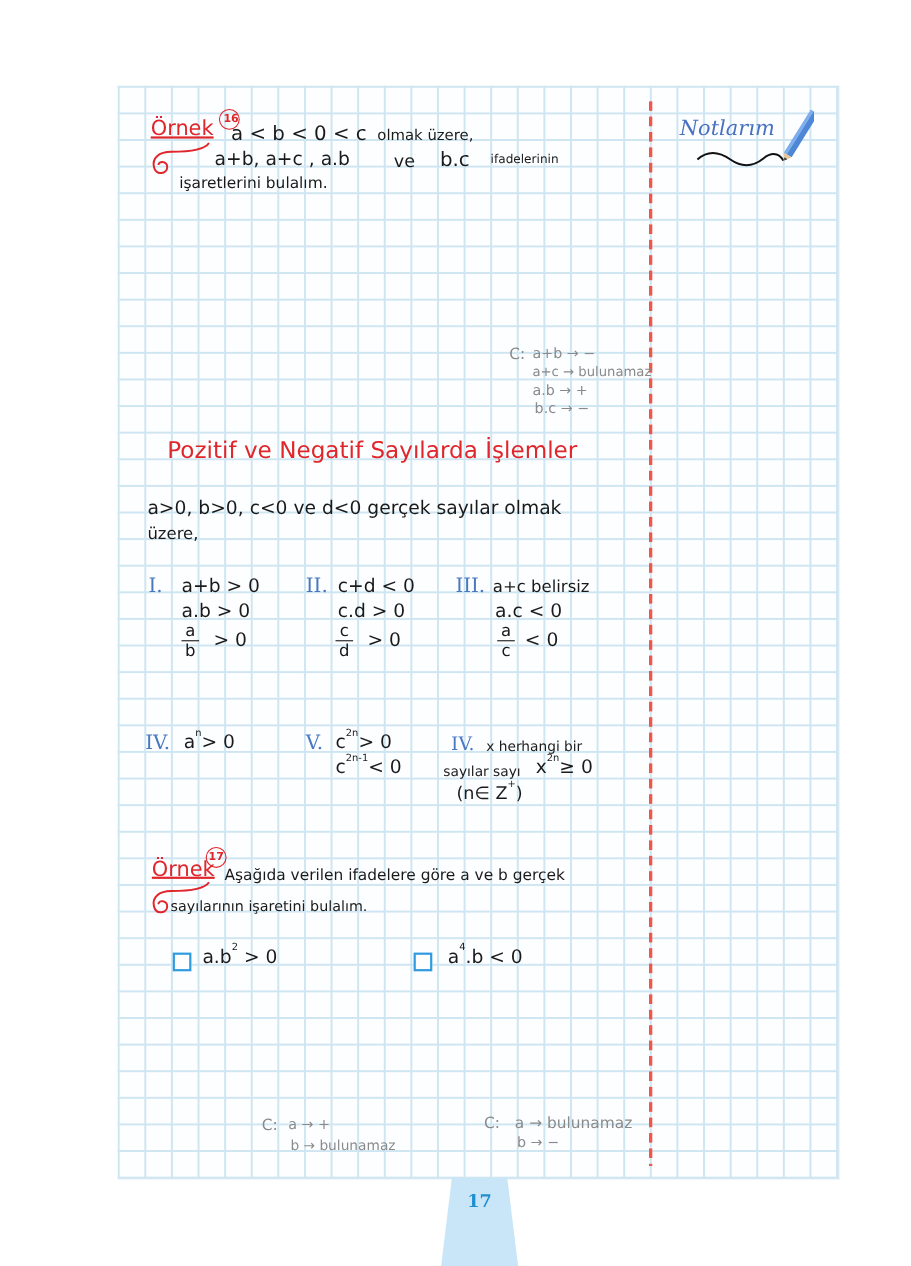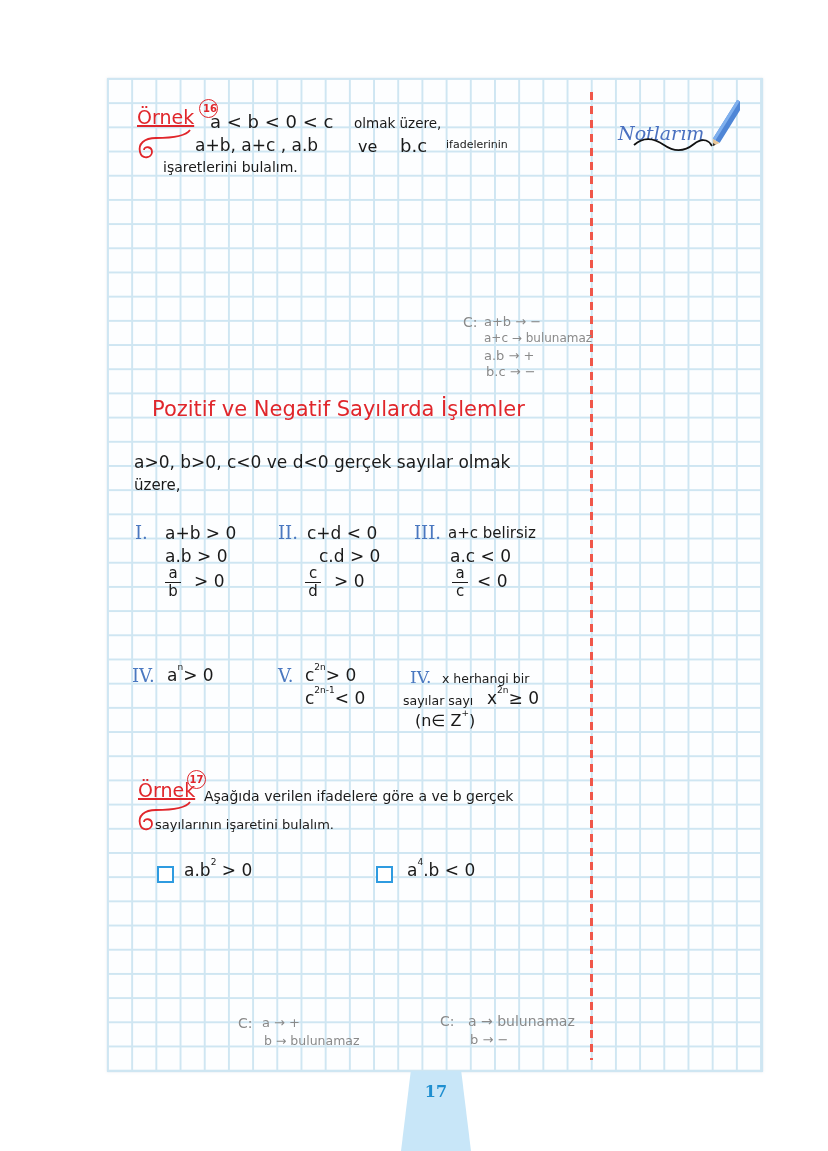--- a/index.html
+++ b/index.html
@@ -42,21 +42,21 @@
   .page-tab {
     position:absolute; left:401px; top:1071px; width:70px; height:80px;
     clip-path: polygon(14% 0, 86% 0, 100% 100%, 0 100%);
     background:#c8e6f8;
   }
   .page-num {
     position:absolute; left:401px; top:1082px; width:70px; text-align:center;
     font-family:"DejaVu Serif", serif; font-weight:bold; font-size:16px; color:#1f8fd0;
   }
   .notlarim {
-    position:absolute; left:618px; top:122px; font-family:"DejaVu Serif", serif; font-style:italic;
+    position:absolute; left:618px; top:106px; font-family:"DejaVu Serif", serif; font-style:italic;
     font-size:19px; color:#4a70c0;
   }
   sup { font-size:9px; vertical-align:top; position:relative; top:-3px; }
 </style>
 </head>
 <body>
 
 <div class="grid"></div>
 <div class="margin-line"></div>
 
@@ -70,21 +70,21 @@
     <polygon points="0,0 2.5,-1.6 2.5,1.6" fill="#333"></polygon>
   </g>
 </svg>
 
 <div class="ornek" style="left:137px;top:106px;">Örnek</div>
 <div class="ornek-num" style="left:199px;top:99px;text-align:right;">16</div>
 <svg class="swirl" style="left:134px;top:128px" width="60" height="34" viewBox="0 0 60 34">
   <path d="M56 2 C 52 8, 40 10, 22 10 C 10 10, 4 16, 6 24 C 8 32, 18 30, 18 24 C 18 18, 10 18, 10 22" stroke="#e0262b" stroke-width="1.8" fill="none"></path>
 </svg>
 <div class="hand" style="left:210px;top:111px;font-size:18px;">a &lt; b &lt; 0 &lt; c</div>
-<div class="hand" style="left:343px;top:115px;font-size:13.5px;margin-left:11px;">olmak üzere,</div>
+<div class="hand" style="left:343px;top:115px;font-size:13.5px;">olmak üzere,</div>
 <div class="hand" style="left:195px;top:135px;font-size:17px;">a+b, a+c , a.b</div>
 <div class="hand" style="left:358px;top:137px;font-size:16px;">ve</div>
 <div class="hand" style="left:400px;top:135px;font-size:18px;">b.c</div>
 <div class="hand" style="left:446px;top:138px;font-size:11px;">ifadelerinin</div>
 <div class="hand" style="left:163px;top:159px;font-size:14px;">işaretlerini  bulalım.</div>
 
 <div class="hand gray" style="left:463px;top:314px;font-size:14px;">C:</div>
 <div class="hand gray" style="left:484px;top:314px;font-size:13px;">a+b → −</div>
 <div class="hand gray" style="left:484px;top:331px;font-size:12px;">a+c → bulunamaz</div>
 <div class="hand gray" style="left:484px;top:348px;font-size:13px;">a.b → +</div>
@@ -101,21 +101,21 @@
   <span class="frac">
       <span>a</span>
       <span class="bar"></span>
       <span>b</span>
     </span>
   <span style="font-size:17px;margin-left:8px;">&gt; 0</span>
 </div>
 
 <div class="hand blue-roman" style="left:278px;top:522px;font-size:18px;">II.</div>
 <div class="hand" style="left:307px;top:523px;font-size:17px;">c+d &lt; 0</div>
-<div class="hand" style="left:307px;top:546px;font-size:17px;margin-left:12px;">c.d &gt; 0</div>
+<div class="hand" style="left:307px;top:546px;font-size:17px;">c.d &gt; 0</div>
 <div class="hand" style="left:305px;top:566px;">
   <span class="frac">
       <span>c</span>
       <span class="bar"></span>
       <span>d</span>
     </span>
   <span style="font-size:17px;margin-left:8px;">&gt; 0</span>
 </div>
 
 <div class="hand blue-roman" style="left:414px;top:522px;font-size:18px;">III.</div>

